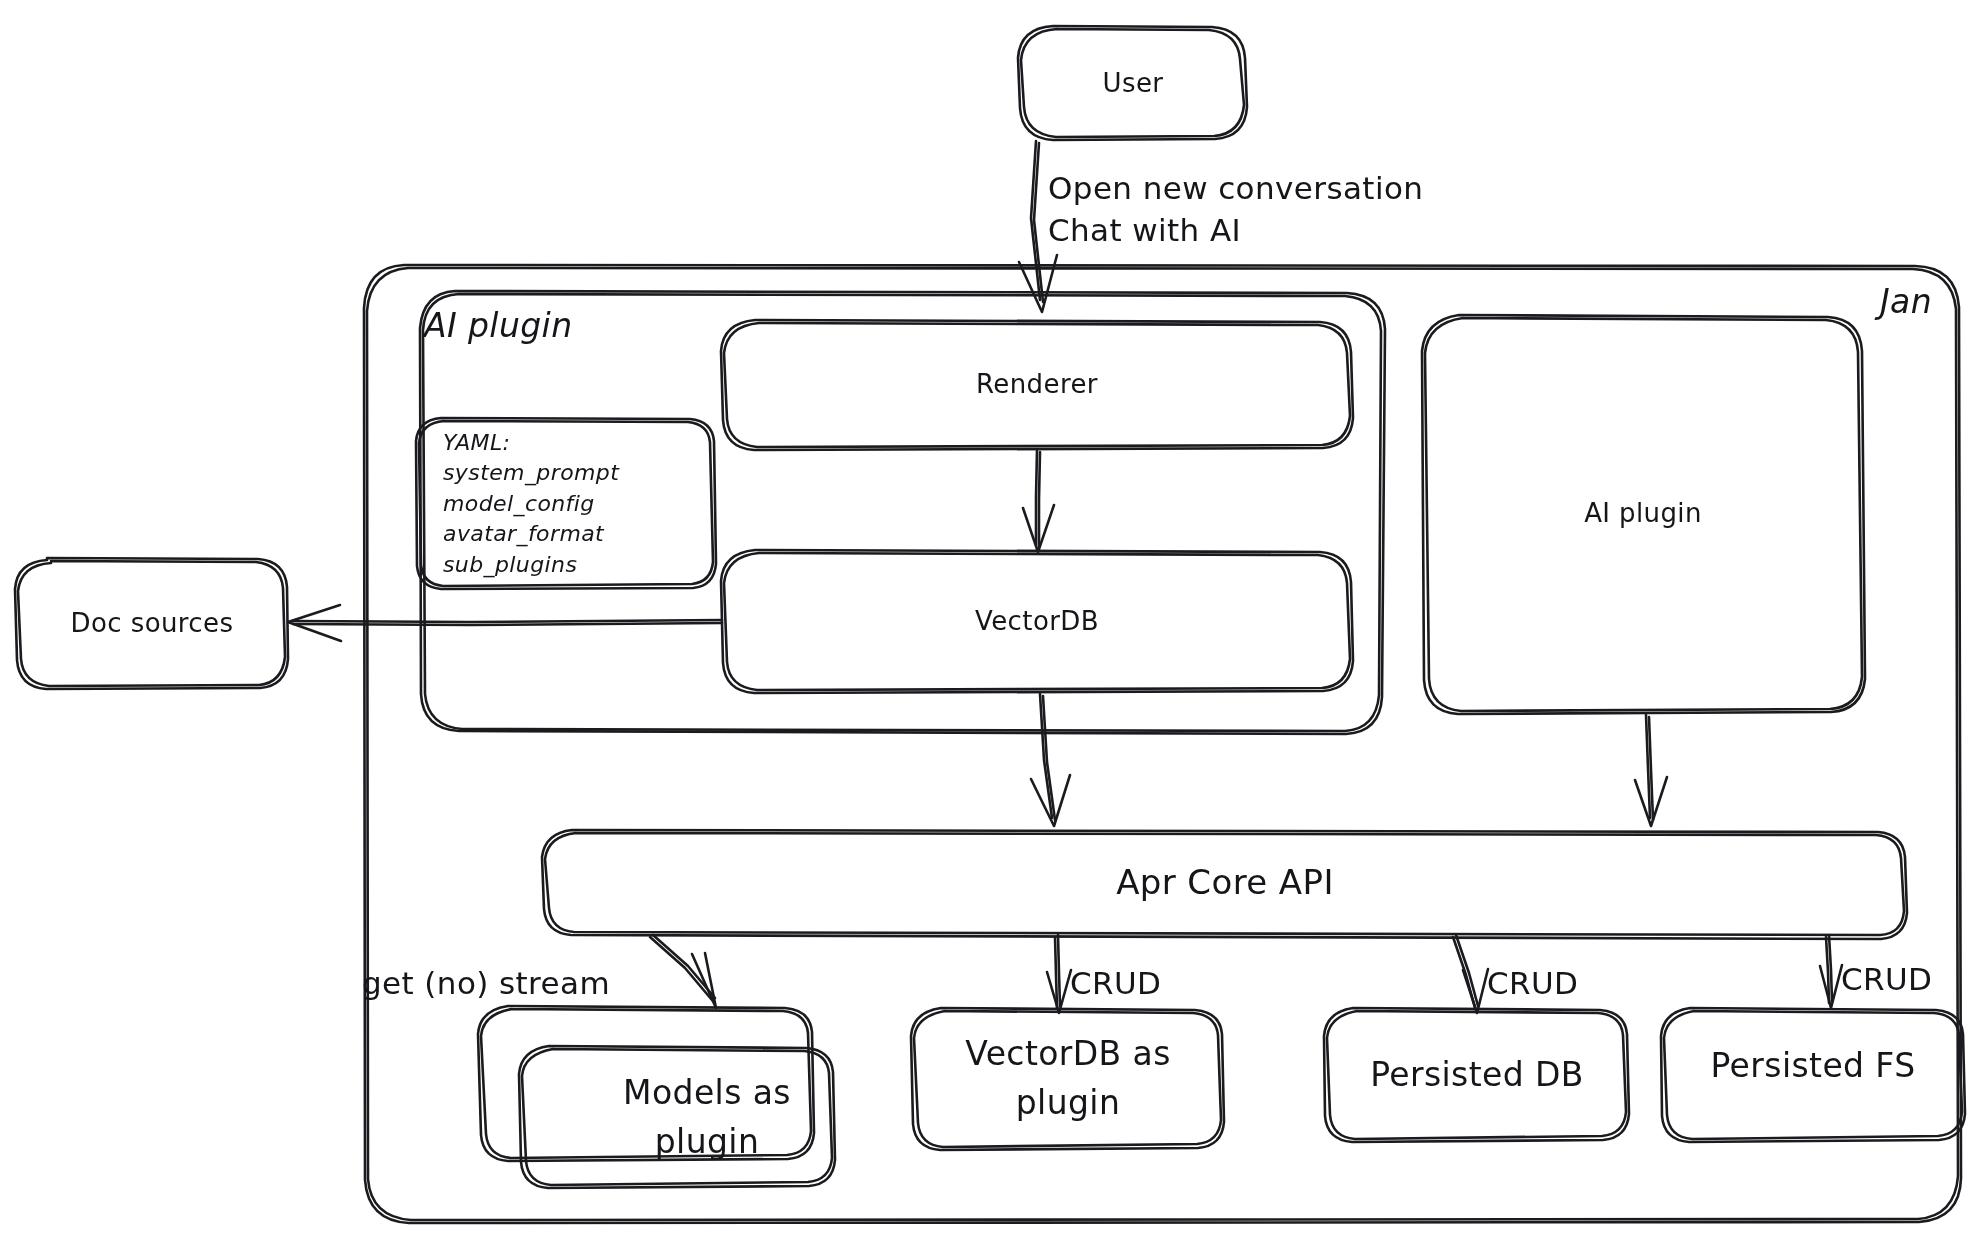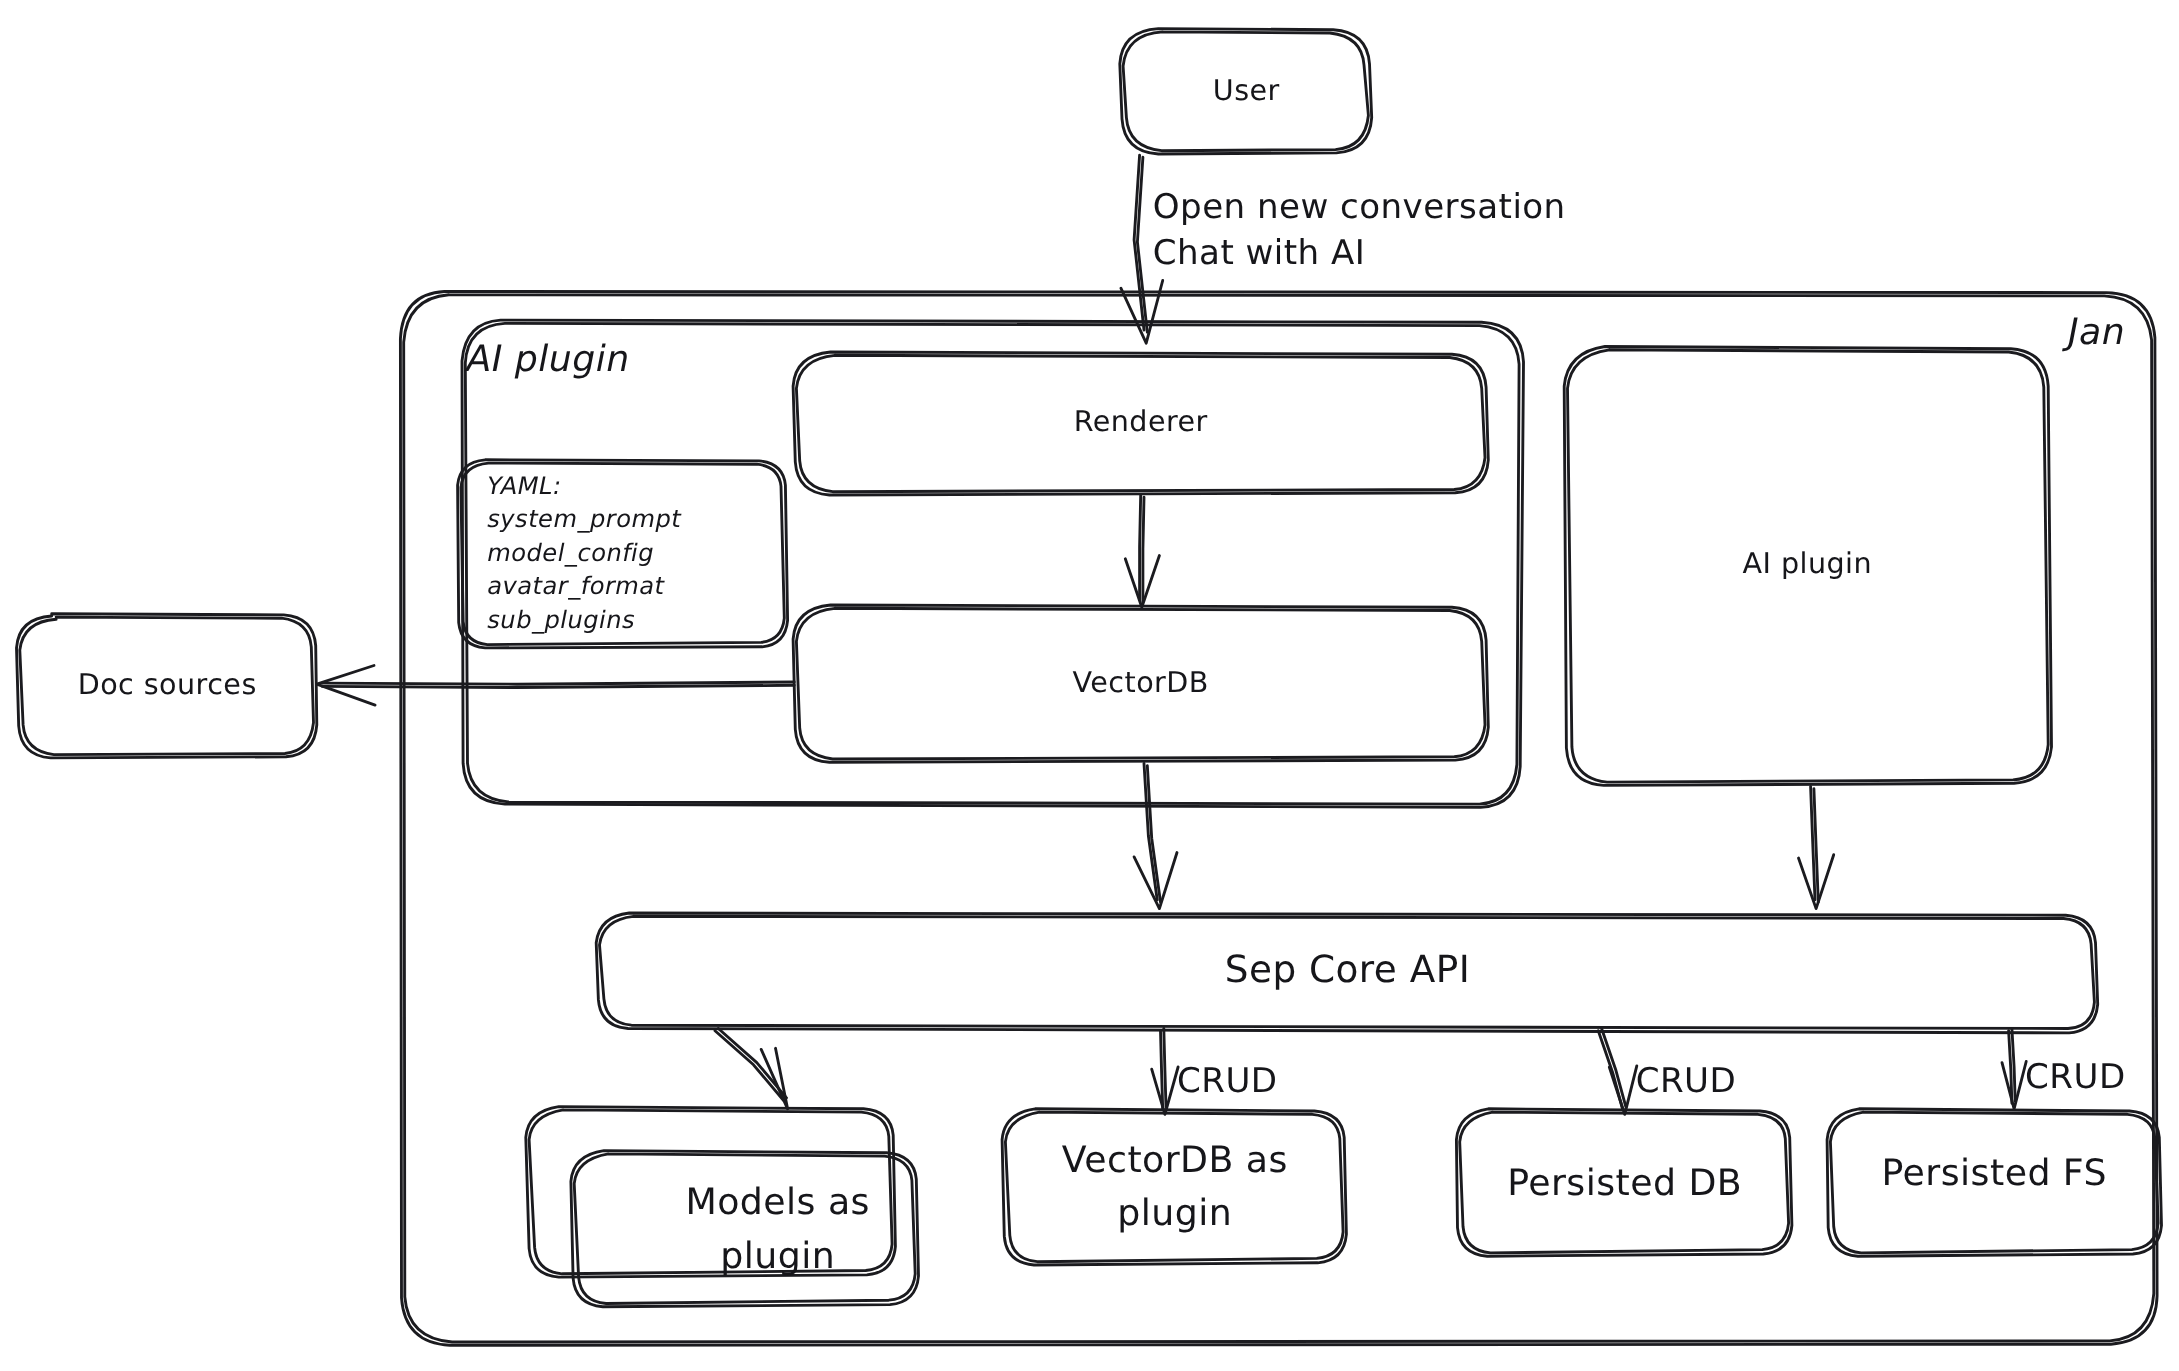--- a/index.html
+++ b/index.html
@@ -175,22 +175,23 @@
 model_config
 avatar_format
 sub_plugins</div>
 
   <div class="lbl t-node" style="left:1424px;top:313px;width:438px;height:400px;">AI plugin</div>
 
   <div class="lbl t-node" style="left:723px;top:552px;width:628px;height:138px;">VectorDB</div>
 
   <div class="lbl t-node" style="left:16px;top:560px;width:272px;height:126px;">Doc sources</div>
 
-  <div class="lbl t-core" style="left:546px;top:832px;width:1358px;height:100px;">Sep Core API</div>
-
+  <div class="lbl t-core" style="left:546px;top:832px;width:1358px;height:100px;">Apr Core API</div>
+
+  <div class="lbl t-edge left" style="left:362px;top:944px;width:330px;height:48px;">get (no) stream</div>
 
   <div class="lbl t-edge left" style="left:1070px;top:944px;width:160px;height:48px;">CRUD</div>
 
   <div class="lbl t-edge left" style="left:1487px;top:944px;width:160px;height:48px;">CRUD</div>
 
   <div class="lbl t-edge left" style="left:1841px;top:940px;width:160px;height:48px;">CRUD</div>
 
   <div class="lbl t-node-sm" style="left:519px;top:1050px;width:318px;height:134px;line-height:1.5;padding-left:29px;">Models as
 plugin</div>
 

